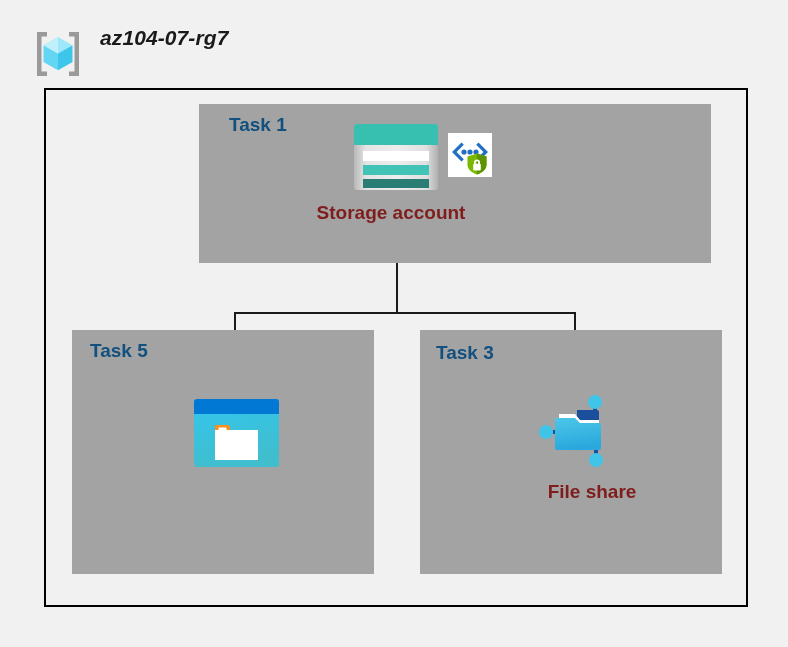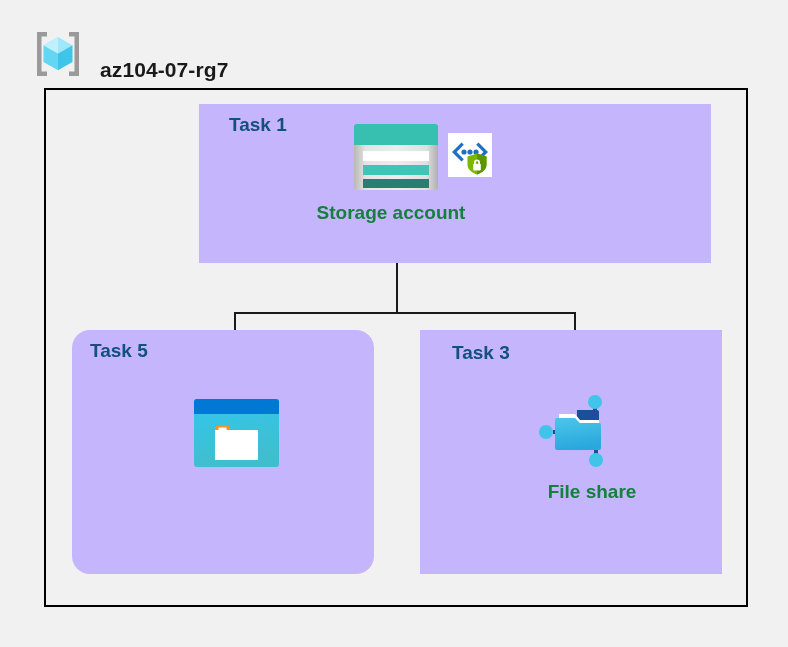--- a/index.html
+++ b/index.html
@@ -20,22 +20,23 @@
     width: 788px;
     height: 647px;
   }
 
   
   #rg-header {
     position: absolute;
     left: 30px;
     top: 26px;
     display: flex;
-    align-items: flex-end;
+    align-items: flex-start;
     gap: 14px;
+    font-style: italic;
   }
   #rg-icon {
     width: 56px;
     height: 56px;
     position: relative;
     flex: 0 0 auto;
   }
   #rg-title {
     font-size: 21px;
     font-weight: bold;
@@ -52,44 +53,44 @@
     width: 704px;
     height: 519px;
     border: 2px solid #000000;
     box-sizing: border-box;
     background: transparent;
   }
 
   
   .task-box {
     position: absolute;
-    background: #c4b5fd;
+    background: #a3a3a3;
     box-sizing: border-box;
     text-decoration: underline;
   }
   #task-box-1 { left: 199px; top: 104px; width: 512px; height: 159px; }
-  #task-box-5 { left: 72px;  top: 330px; width: 302px; height: 244px; border-radius: 18px; }
+  #task-box-5 { left: 72px;  top: 330px; width: 302px; height: 244px; }
   #task-box-3 { left: 420px; top: 330px; width: 302px; height: 244px; }
 
   .task-label {
     position: absolute;
     font-size: 19px;
     font-weight: bold;
     color: #11507f;
     white-space: nowrap;
   }
   #task-box-1 .task-label { left: 30px; top: 10px; }
   #task-box-5 .task-label { left: 18px; top: 10px; }
-  #task-box-3 .task-label { left: 32px; top: 12px; }
+  #task-box-3 .task-label { left: 16px; top: 12px; }
 
   .node-label {
     position: absolute;
     font-size: 19px;
     font-weight: bold;
-    color: #15803d;
+    color: #7f1d1d;
     white-space: nowrap;
     text-align: center;
     transform: translateX(-50%);
   }
 
   
   .conn {
     position: absolute;
     background: #1a1a1a;
   }

